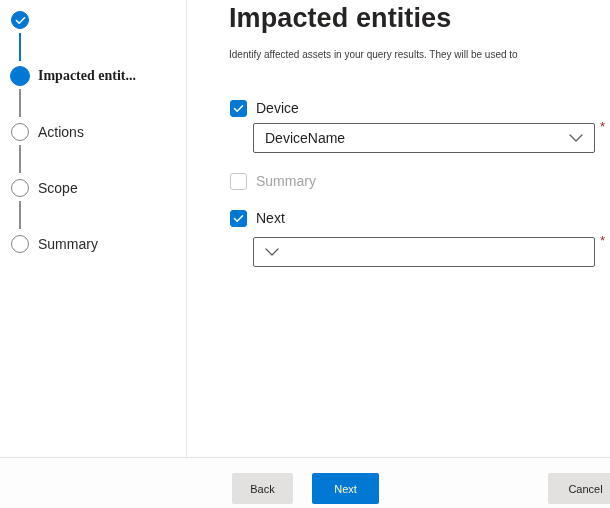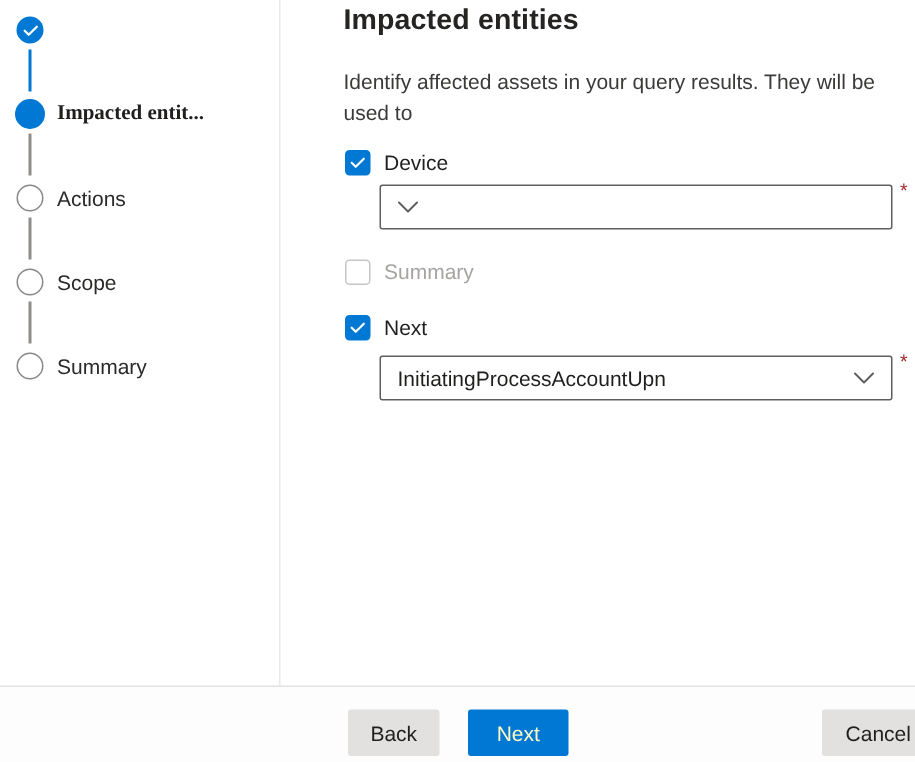--- a/index.html
+++ b/index.html
@@ -31,25 +31,25 @@
   .step-connector.done { background: #0078d4; }
   .step-label {
     position: absolute; left: 38px; height: 20px; line-height: 20px;
     font-size: 14px; color: #2b2a29; white-space: nowrap; cursor: pointer;
   }
   .step-label.current { font-weight: 700; color: #201f1e; font-family: Liberation Serif, serif; }
 
   
   .page-title {
     position: absolute; left: 229px; top: 3px;
-    font-size: 19px; font-weight: 700; color: #252423; letter-spacing: 0.1px;
+    font-size: 27px; font-weight: 700; color: #252423; letter-spacing: 0.1px;
   }
   .page-desc {
     position: absolute; left: 229px; top: 44px; width: 382px;
-    font-size: 14px; line-height: 21px; color: #3b3a39;
+    font-size: 10px; line-height: 21px; color: #3b3a39;
   }
   .page-desc span { display: block; }
 
   .checkbox {
     position: absolute; width: 17px; height: 17px; border-radius: 3px;
     display: flex; align-items: center; justify-content: center; cursor: pointer;
   }
   .checkbox.checked  { background: #0078d4; border: 1px solid #0078d4; }
   .checkbox.disabled { background: #ffffff; border: 1px solid #c8c6c4; cursor: default; }
   .cb-label {
@@ -69,21 +69,21 @@
     position: absolute; left: 600px; font-size: 13px; color: #a4262c; line-height: 13px;
   }
 
   
   .footer {
     position: absolute; left: 0; top: 457px; width: 610px; height: 51px;
     background: #fdfdfd; border-top: 1px solid #e3e2e1;
   }
   .btn {
     position: absolute; top: 15px; height: 31px; border: none; border-radius: 2px;
-    font-family: inherit; font-size: 14px; cursor: pointer;
+    font-family: inherit; font-size: 11px; cursor: pointer;
     display: flex; align-items: center; justify-content: center;
   }
   .btn.secondary { background: #e3e1e0; color: #201f1e; }
   .btn.primary   { background: #0078d4; color: #fef9c3; }
   .btn-back   { left: 232px; width: 61px; }
   .btn-next   { left: 312px; width: 67px; }
   .btn-cancel { left: 548px; width: 75px; }
 </style>
 </head>
 <body>
@@ -128,20 +128,21 @@
 <div class="checkbox checked abs" style="left:230px; top:100px">
   <span style="display:flex">
     <svg width="11" height="9" viewBox="0 0 12 10">
         <polyline points="1.5,5 4.5,8 10.5,2" fill="none" stroke="#ffffff" stroke-width="1.6" stroke-linecap="round" stroke-linejoin="round"></polyline>
       </svg>
   </span>
 </div>
 <div class="cb-label" style="top:100px">Device</div>
 
 <div class="dropdown" style="top:123px">
+  <span class="dd-text">DeviceName</span>
   <span style="display:flex">
     <svg width="14" height="8" viewBox="0 0 14 8">
         <polyline points="1,1 7,7 13,1" fill="none" stroke="#605e5c" stroke-width="1.3" stroke-linecap="round" stroke-linejoin="round"></polyline>
       </svg>
   </span>
 </div>
 <span class="required-mark" style="top:120px">*</span>
 
 <div class="checkbox disabled abs" style="left:230px; top:173px"></div>
 <div class="cb-label disabled" style="top:173px">Summary</div>
@@ -149,21 +150,20 @@
 <div class="checkbox checked abs" style="left:230px; top:210px">
   <span style="display:flex">
     <svg width="11" height="9" viewBox="0 0 12 10">
         <polyline points="1.5,5 4.5,8 10.5,2" fill="none" stroke="#ffffff" stroke-width="1.6" stroke-linecap="round" stroke-linejoin="round"></polyline>
       </svg>
   </span>
 </div>
 <div class="cb-label" style="top:210px">Next</div>
 
 <div class="dropdown" style="top:237px">
-  <span class="dd-text">InitiatingProcessAccountUpn</span>
   <span style="display:flex">
     <svg width="14" height="8" viewBox="0 0 14 8">
         <polyline points="1,1 7,7 13,1" fill="none" stroke="#605e5c" stroke-width="1.3" stroke-linecap="round" stroke-linejoin="round"></polyline>
       </svg>
   </span>
 </div>
 <span class="required-mark" style="top:234px">*</span>
 
 <div class="footer">
   <button class="btn secondary btn-back">Back</button>

